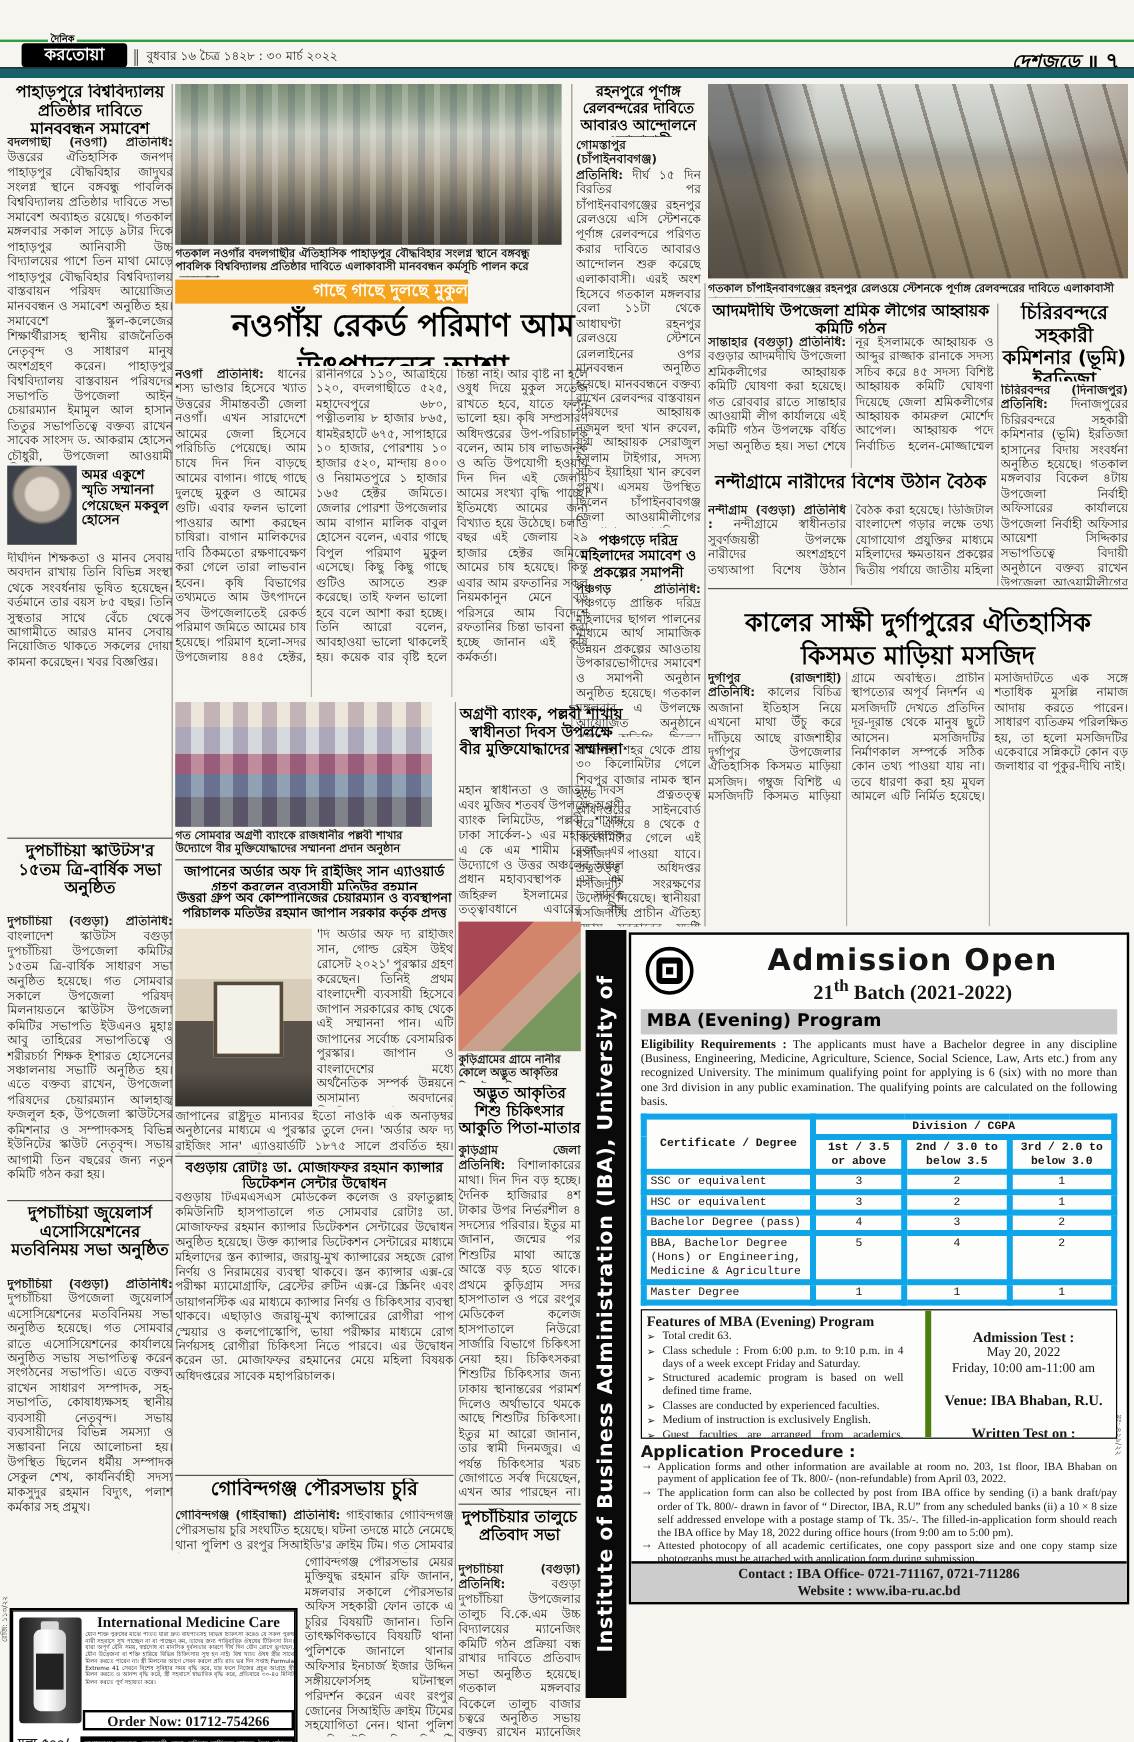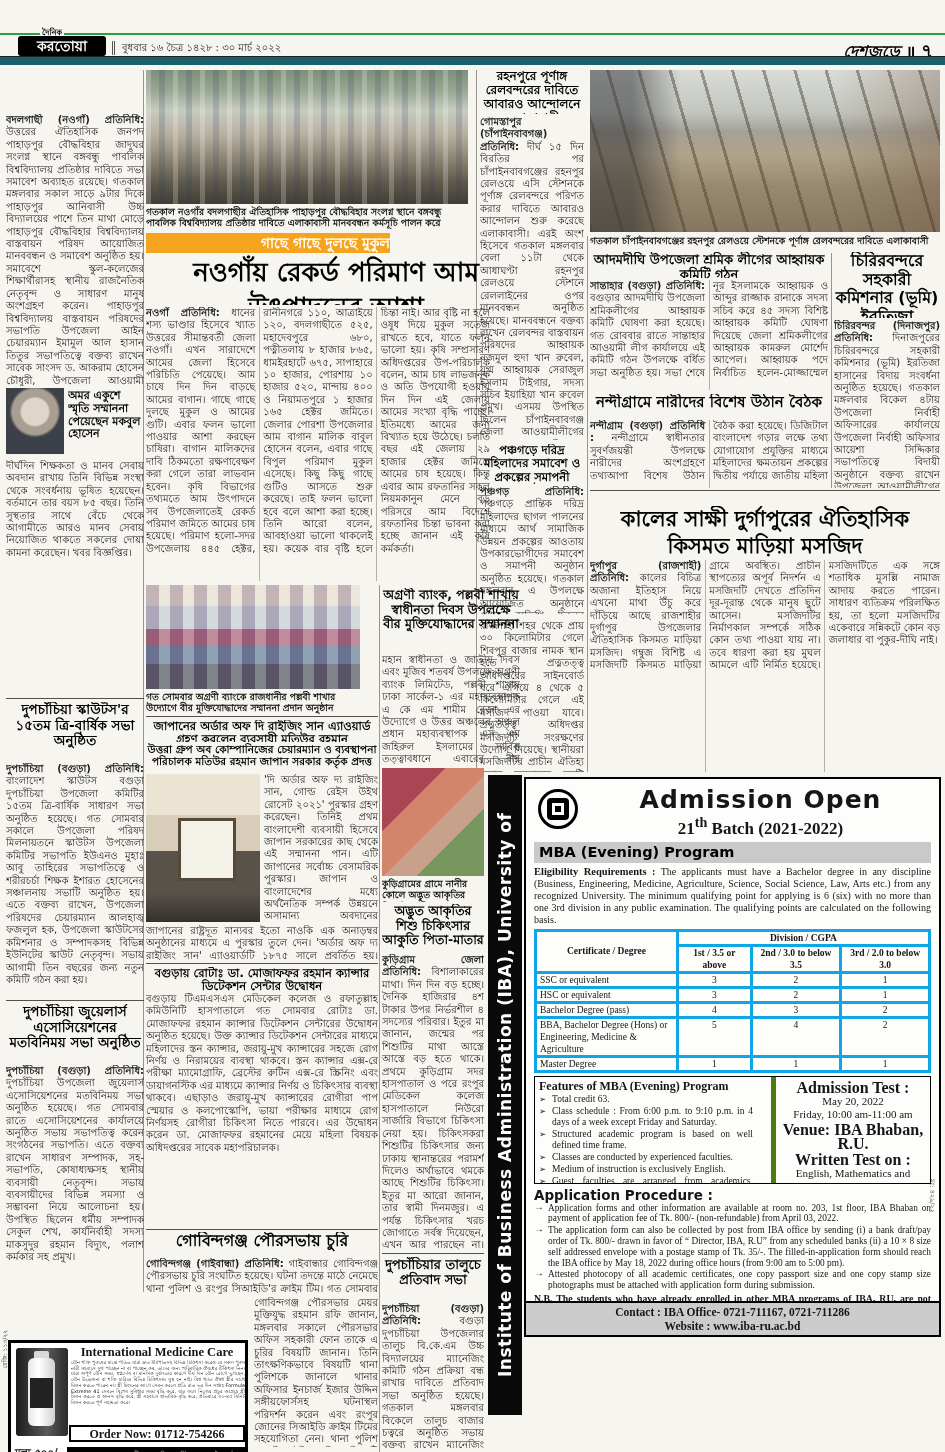--- a/index.html
+++ b/index.html
@@ -53,30 +53,30 @@
   .iba-logo{position:absolute;left:12px;top:10px;width:40px;height:40px;border:3px solid #000;border-radius:50%;box-sizing:border-box;}
   .iba-logo .l2{position:absolute;left:6px;top:6px;width:22px;height:22px;background:#000;border-radius:4px;}
   .iba-logo .l2 .l3{position:absolute;left:5px;top:5px;width:12px;height:12px;background:#fff;}
   .iba-logo .l2 .l3 .l4{position:absolute;left:3px;top:3px;width:6px;height:6px;background:#000;}
   .iba-title{margin-left:56px;text-align:center;font-weight:bold;font-size:25px;line-height:27px;letter-spacing:1px;}
   .iba-batch{margin-left:56px;text-align:center;font-weight:bold;font-size:17px;line-height:19px;font-family:"Liberation Serif",serif;}
   .iba-bar{margin-top:4px;background:#c9c9c9;font-weight:bold;font-size:14.5px;line-height:19px;padding:1px 5px;color:#000;}
   .iba-elig{margin-top:3px;font-size:10px;line-height:12px;text-align:justify;}
   .iba-elig b{font-size:10.5px;}
   table.iba-table{margin-top:3px;width:100%;border-collapse:collapse;font-family:"Liberation Serif",serif;font-size:9.5px;}
-  table.iba-table th,table.iba-table td{border:3px solid #0ea5e9;padding:0 3px;line-height:12px;}
+  table.iba-table th,table.iba-table td{border:5px solid #0ea5e9;padding:0 3px;line-height:12px;font-family:Liberation Mono, monospace;}
   table.iba-table td.num{text-align:center;}
   .iba-mid{margin-top:3px;display:flex;border:1px solid #000;height:106px;overflow:hidden;}
   .iba-feat{width:61%;border-right:5px solid #4d7c0f;padding:2px 4px;box-sizing:border-box;}
   .iba-feat-title{font-weight:bold;font-size:12px;font-family:"Liberation Serif",serif;line-height:14px;}
   ul.feat{margin:1px 14px 0 0;padding:0;list-style:none;font-family:"Liberation Serif",serif;font-size:9.5px;line-height:11px;}
   ul.feat li{padding-left:13px;position:relative;text-align:justify;margin-bottom:1px;}
   ul.feat li::before{content:"\27A2";position:absolute;left:0;top:0;font-size:8.5px;}
   .iba-test{width:39%;padding:2px 3px;box-sizing:border-box;text-align:center;font-family:"Liberation Serif",serif;}
-  .iba-test .lbl{font-weight:bold;font-size:16px;line-height:14px;margin-top:2px;}
+  .iba-test .lbl{font-weight:bold;font-size:12px;line-height:14px;margin-top:13px;}
   .iba-test .val{font-size:11px;line-height:13px;}
   .iba-proc-title{margin-top:3px;font-weight:bold;font-size:13.5px;line-height:16px;}
   ul.steps{margin:0;padding:0;list-style:none;font-family:"Liberation Serif",serif;font-size:9.3px;line-height:10.8px;}
   ul.steps li{padding-left:14px;position:relative;text-align:justify;margin-bottom:1px;}
   ul.steps li::before{content:"\2192";position:absolute;left:0;top:-1px;font-weight:bold;font-size:10px;}
   .iba-nb{margin-top:2px;font-family:"Liberation Serif",serif;font-weight:bold;font-size:9.8px;line-height:11.4px;text-align:justify;}
   .iba-sig{margin-top:1px;}
   .iba-name{font-family:"Liberation Serif",serif;font-weight:bold;font-size:13.5px;line-height:15px;}
   .iba-contact{position:absolute;left:0;bottom:0;width:100%;background:#ccc;border-top:2px solid #000;
      text-align:center;font-family:"Liberation Serif",serif;font-weight:bold;font-size:11.5px;line-height:14px;padding:2px 0;}
@@ -113,20 +113,21 @@
     <span class="section-label">দেশজুড়ে</span><span class="section-sep">॥</span><span class="page-number">৭</span>
   </div>
   <div class="teal-bar"></div>
 
   <div class="vrule" style="left:143px;top:70px;height:1222px;"></div>
   <div class="vrule" style="left:379px;top:585px;height:867px;"></div>
   <div class="vrule" style="left:476px;top:70px;height:702px;"></div>
   <div class="vrule" style="left:587px;top:236px;height:536px;"></div>
   <div class="vrule" style="left:831px;top:253px;height:235px;"></div>
 
+  <div class="abs hl" style="left:6px;top:70px;width:138px;height:42px;font-size:13.5px;">পাহাড়পুরে বিশ্ববিদ্যালয় প্রতিষ্ঠার দাবিতে মানববন্ধন সমাবেশ</div>
   <p class="abs body" style="left:6px;top:114px;width:138px;height:272px;margin:0;"><b class="byline">বদলগাছী (নওগাঁ) প্রতিনিধি:</b> <span>উত্তরের ঐতিহাসিক জনপদ পাহাড়পুর বৌদ্ধবিহার জাদুঘর সংলগ্ন স্থানে বঙ্গবন্ধু পাবলিক বিশ্ববিদ্যালয় প্রতিষ্ঠার দাবিতে সভা সমাবেশ অব্যাহত রয়েছে। গতকাল মঙ্গলবার সকাল সাড়ে ৯টার দিকে পাহাড়পুর আনিবাসী উচ্চ বিদ্যালয়ের পাশে তিন মাথা মোড়ে পাহাড়পুর বৌদ্ধবিহার বিশ্ববিদ্যালয় বাস্তবায়ন পরিষদ আয়োজিত মানববন্ধন ও সমাবেশ অনুষ্ঠিত হয়। সমাবেশে স্কুল-কলেজের শিক্ষার্থীরাসহ স্থানীয় রাজনৈতিক নেতৃবৃন্দ ও সাধারণ মানুষ অংশগ্রহণ করেন। পাহাড়পুর বিশ্ববিদ্যালয় বাস্তবায়ন পরিষদের সভাপতি উপজেলা আইন চেয়ারম্যান ইমামুল আল হাসান তিতুর সভাপতিত্বে বক্তব্য রাখেন সাবেক সাংসদ ড. আকরাম হোসেন চৌধুরী, উপজেলা আওয়ামী লীগের সাধারণ সম্পাদক ও পাহাড়পুর ইউপি চেয়ারম্যান মিজানুর রহমান কিশোর, বিশ্ববিদ্যালয় বাস্তবায়ন পরিষদের সদস্য সচিব ও কার্যকরী সদস্যরা।</span></p>
   <div class="abs photo ph-portrait" style="left:6px;top:388px;width:58px;height:66px;"></div>
   <div class="abs hl" style="left:68px;top:390px;width:76px;height:62px;font-size:11px;text-align:left;">অমর একুশে স্মৃতি সম্মাননা পেয়েছেন মকবুল হোসেন</div>
   <p class="abs body" style="left:6px;top:460px;width:138px;height:236px;margin:0;"><span>দীর্ঘদিন শিক্ষকতা ও মানব সেবায় অবদান রাখায় তিনি বিভিন্ন সংস্থা থেকে সংবর্ধনায় ভূষিত হয়েছেন। বর্তমানে তার বয়স ৮৫ বছর। তিনি সুস্থতার সাথে বেঁচে থেকে আগামীতে আরও মানব সেবায় নিয়োজিত থাকতে সকলের দোয়া কামনা করেছেন। খবর বিজ্ঞপ্তির।</span></p>
 
   <div class="hrule" style="left:6px;top:698px;width:138px;"></div>
   <div class="abs hl" style="left:6px;top:702px;width:138px;height:58px;font-size:13.5px;">দুপচাঁচিয়া স্কাউটস'র ১৫তম ত্রি-বার্ষিক সভা অনুষ্ঠিত</div>
   <p class="abs body" style="left:6px;top:763px;width:138px;height:234px;margin:0;"><b class="byline">দুপচাঁচিয়া (বগুড়া) প্রতিনিধি:</b> <span>বাংলাদেশ স্কাউটস বগুড়া দুপচাঁচিয়া উপজেলা কমিটির ১৫তম ত্রি-বার্ষিক সাধারণ সভা অনুষ্ঠিত হয়েছে। গত সোমবার সকালে উপজেলা পরিষদ মিলনায়তনে স্কাউটস উপজেলা কমিটির সভাপতি ইউএনও মুহাঃ আবু তাহিরের সভাপতিত্বে ও শরীরচর্চা শিক্ষক ইশারত হোসেনের সঞ্চালনায় সভাটি অনুষ্ঠিত হয়। এতে বক্তব্য রাখেন, উপজেলা পরিষদের চেয়ারম্যান আলহাজ্ব ফজলুল হক, উপজেলা স্কাউটসের কমিশনার ও সম্পাদকসহ বিভিন্ন ইউনিটের স্কাউট নেতৃবৃন্দ। সভায় আগামী তিন বছরের জন্য নতুন কমিটি গঠন করা হয়।</span></p>
 
   <div class="hrule" style="left:6px;top:1000px;width:138px;"></div>

